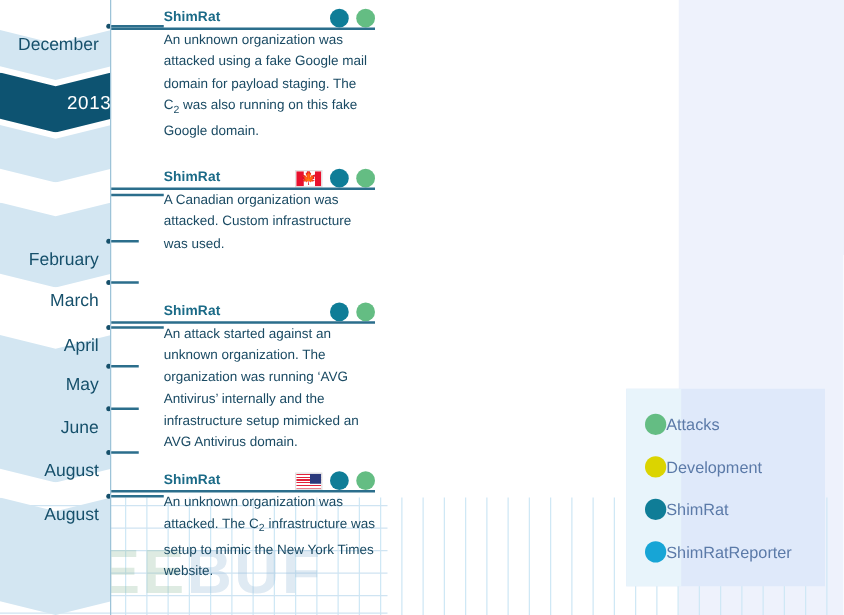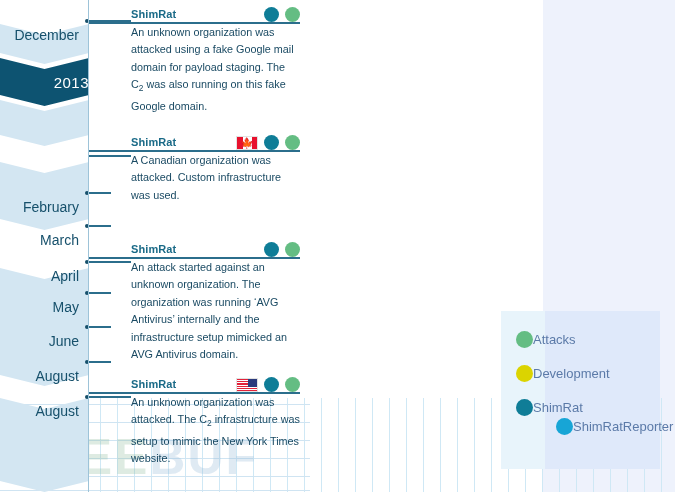--- a/index.html
+++ b/index.html
@@ -373,21 +373,21 @@
           <span class="legend-label">Attacks</span>
         </div>
         <div class="legend-row" style="top: 45px;">
           <span class="legend-swatch" style="background: rgb(219, 212, 0);"></span>
           <span class="legend-label">Development</span>
         </div>
         <div class="legend-row" style="top: 79px;">
           <span class="legend-swatch" style="background: rgb(15, 125, 151);"></span>
           <span class="legend-label">ShimRat</span>
         </div>
-        <div class="legend-row" style="top: 98px; padding-left: 40px;">
+        <div class="legend-row" style="top: 113px;">
           <span class="legend-swatch" style="background: rgb(23, 165, 214);"></span>
           <span class="legend-label">ShimRatReporter</span>
         </div>
       </div>
   </div>
 
 <div class="connector" style="top: 20px; left: 89px; width: 42px;"></div>
     <div class="connector" style="top: 155px; left: 89px; width: 42px;"></div>
     <div class="connector" style="top: 192px; left: 89px; width: 22px;"></div>
     <div class="connector" style="top: 225px; left: 89px; width: 22px;"></div>

